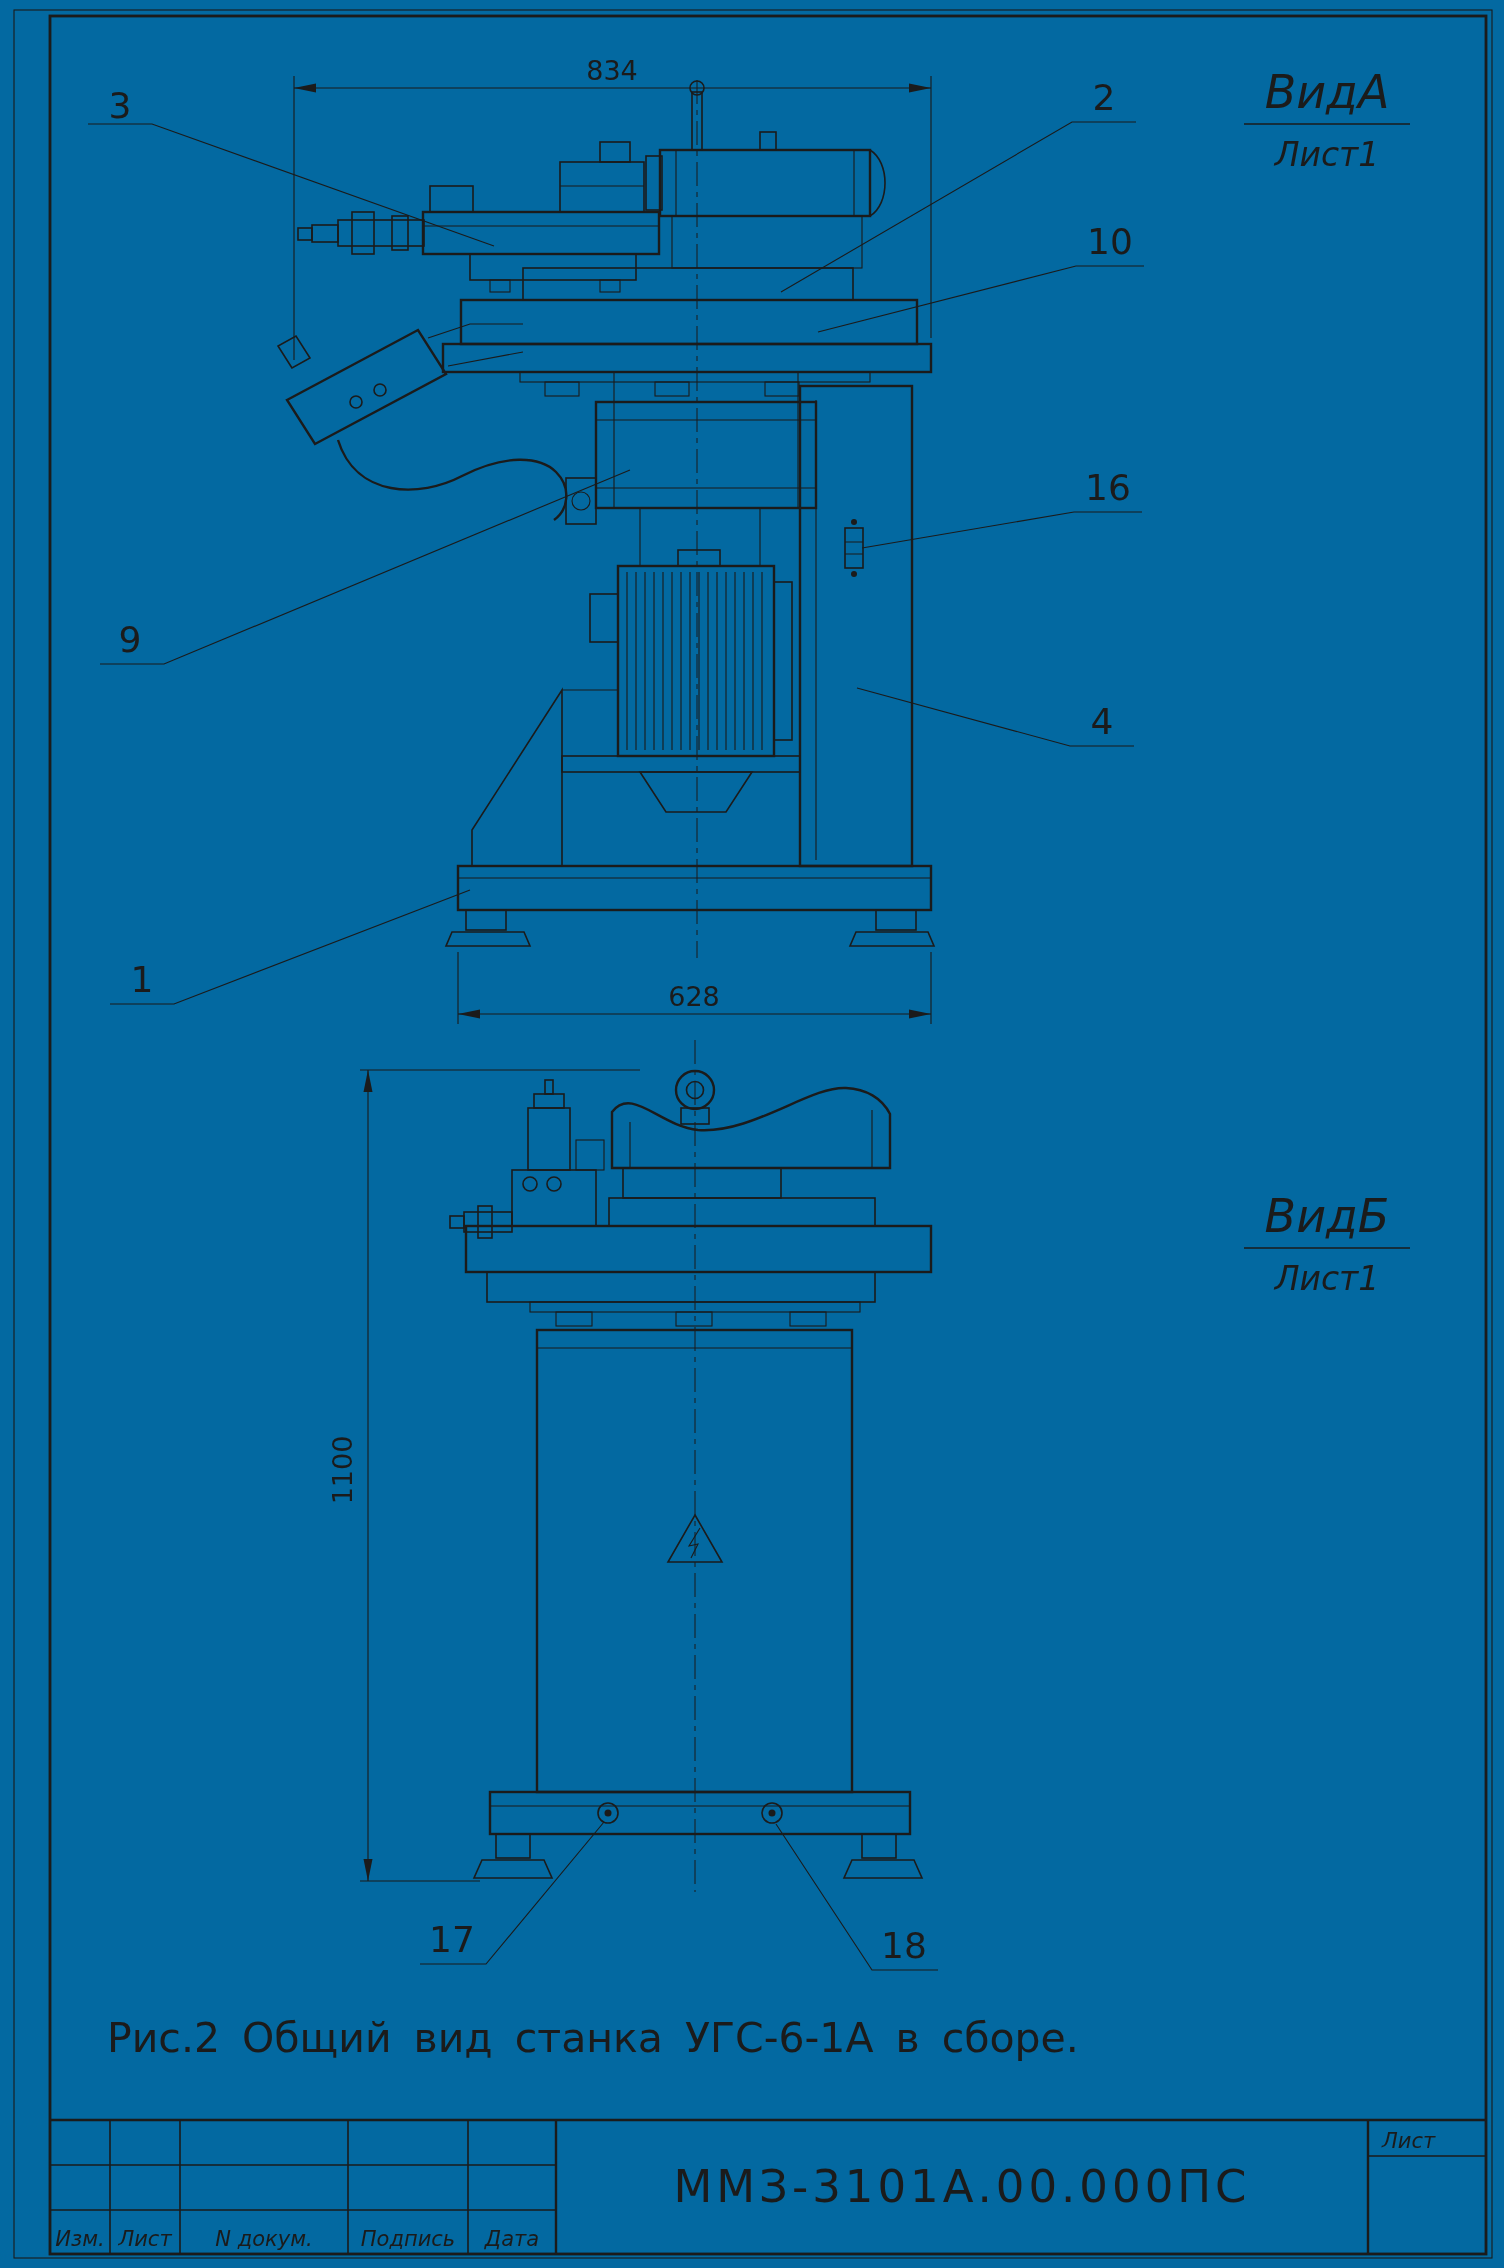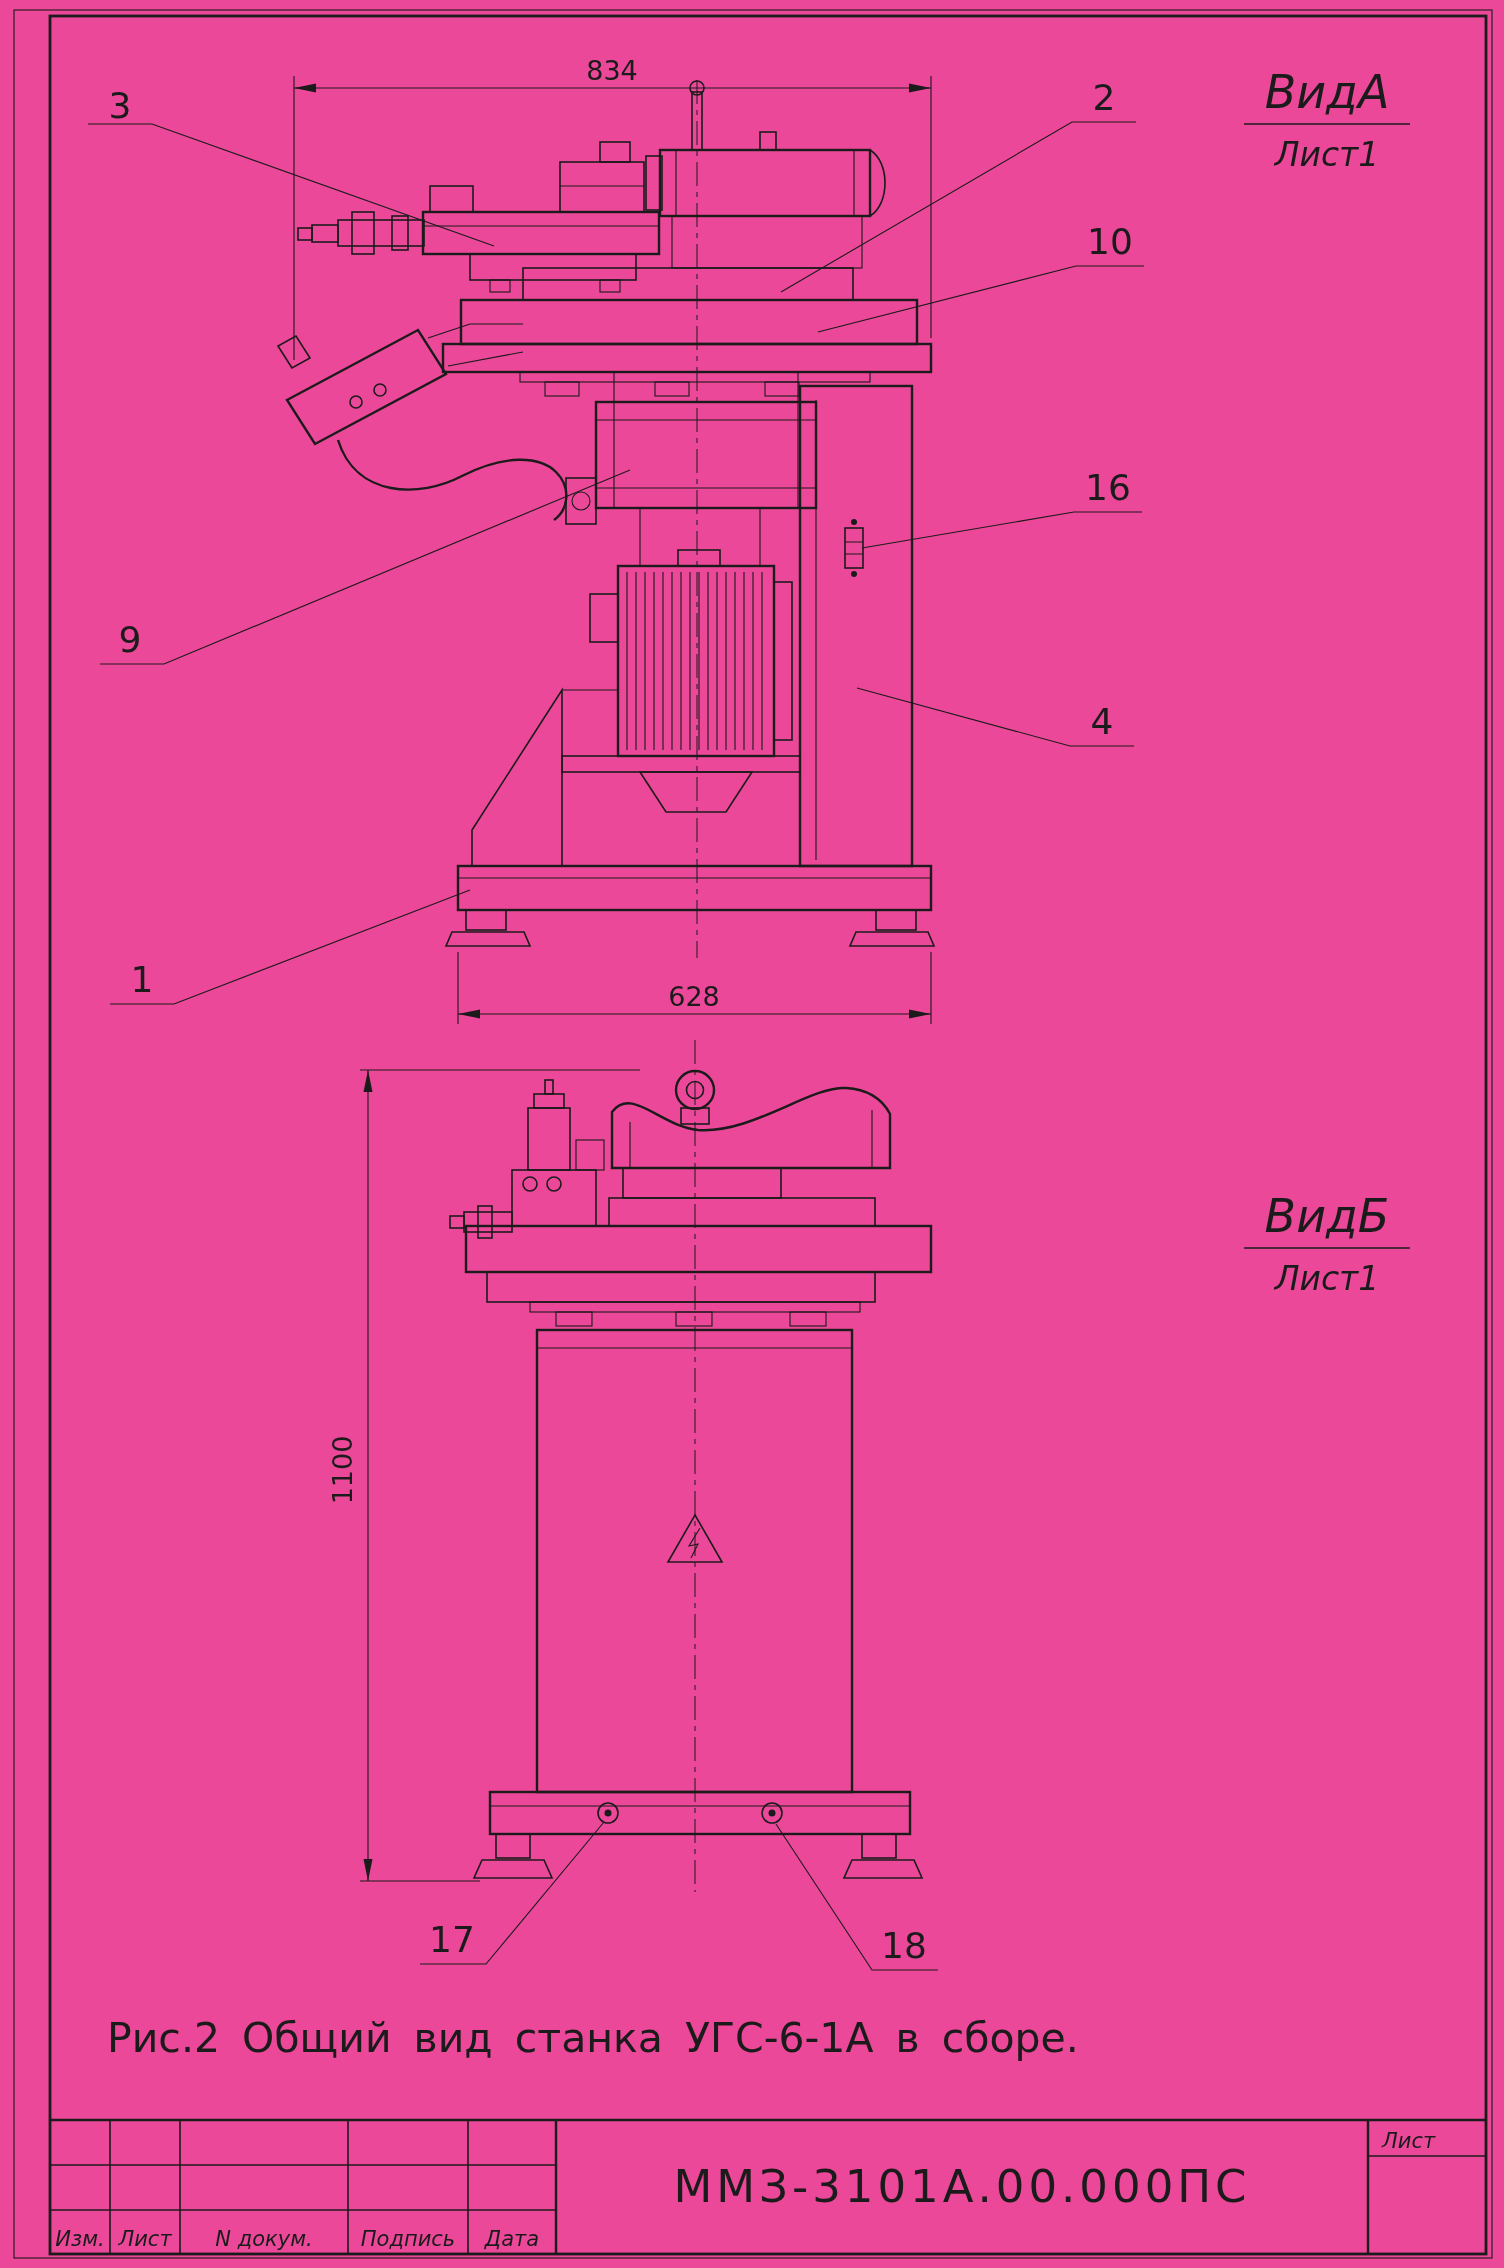--- a/index.html
+++ b/index.html
@@ -1,16 +1,16 @@
 <!DOCTYPE html>
 <html><head>
 <meta charset="utf-8">
 <style>
   html,body{margin:0;padding:0;background:#ffffff;}
-  #sheet{position:relative;width:1504px;height:2268px;background:#ec4899;margin:0 auto;overflow:hidden;}
+  #sheet{position:relative;width:1504px;height:2268px;background:#0369a1;margin:0 auto;overflow:hidden;}
   svg{position:absolute;inset:0;display:block;}
   .ln{fill:none;stroke:#1b1b1b;stroke-width:1.6;}
   .thick{stroke-width:2.4;}
   .xthick{stroke-width:2.8;}
   .thin{stroke-width:1.1;}
   .cline{fill:none;stroke:#1b1b1b;stroke-width:1;stroke-dasharray:24 6 5 6;}
   .fill{fill:#1b1b1b;stroke:none;}
   text{font-family:"DejaVu Sans","Liberation Sans",sans-serif;fill:#1b1b1b;}
   .t-callout{font-size:36px;}
   .t-dim{font-size:27px;}

